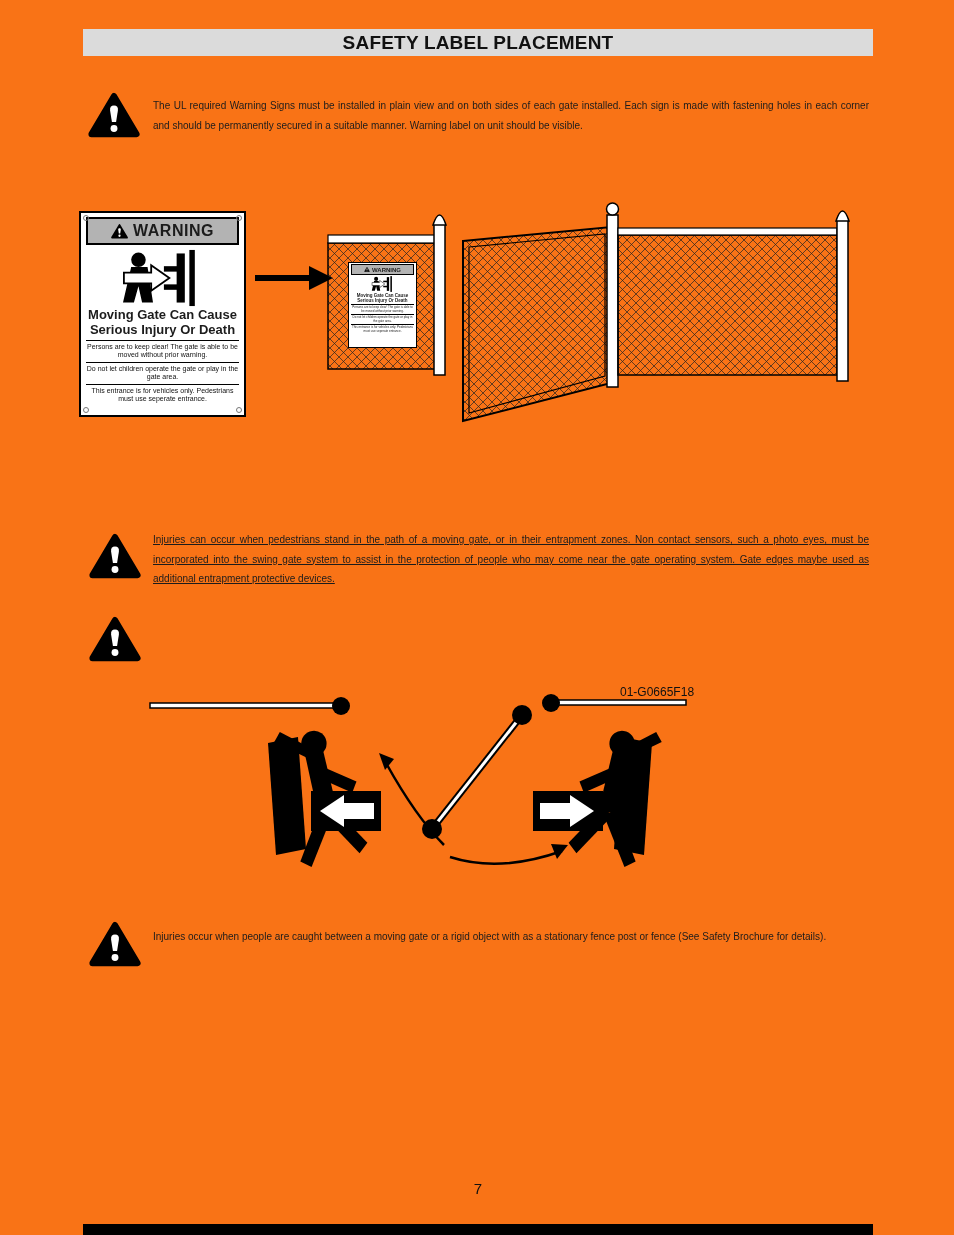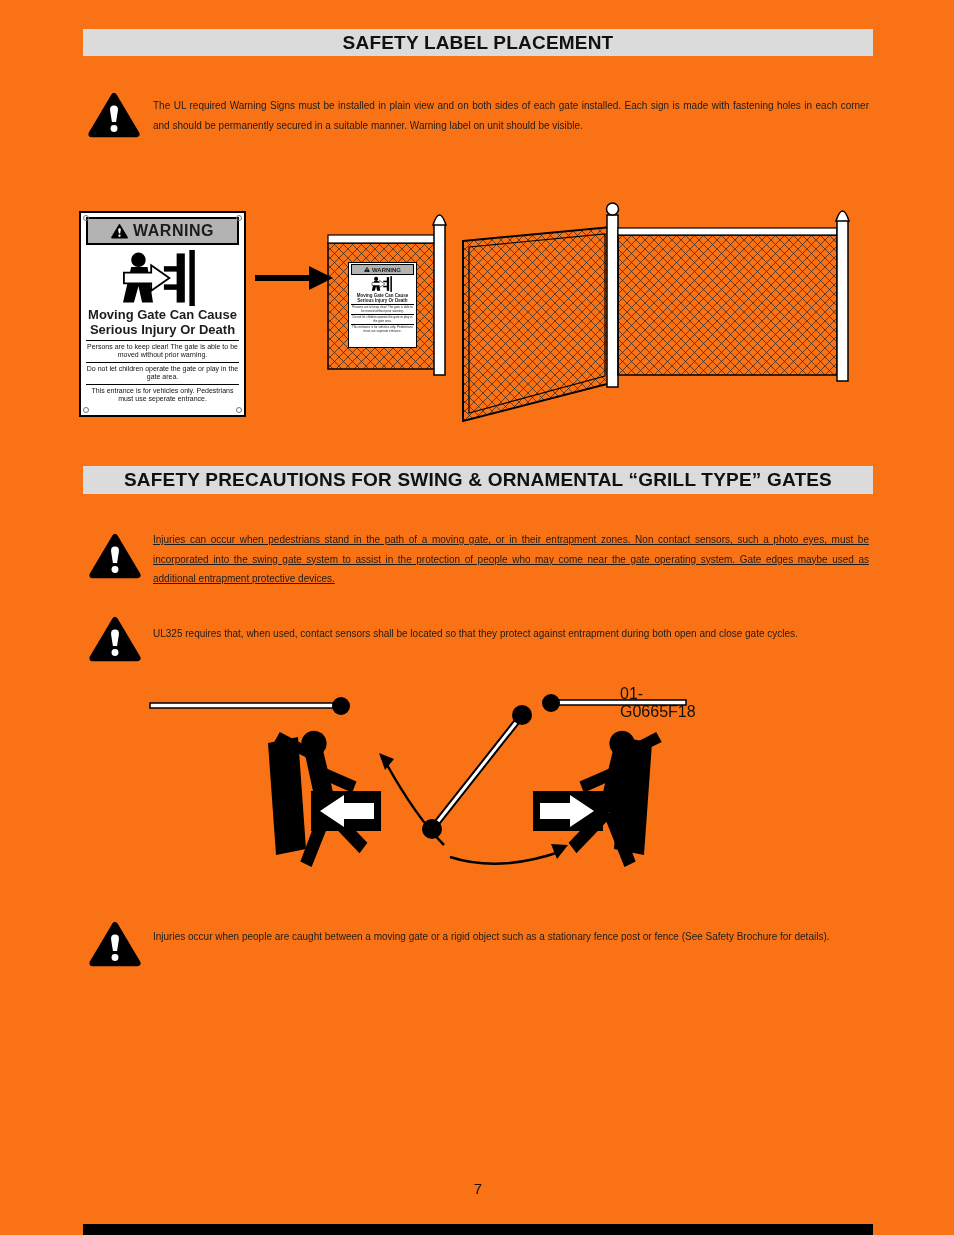--- a/index.html
+++ b/index.html
@@ -49,21 +49,21 @@
   .ml-head{border:1px solid #000;background:#b3b3b3;height:9px;display:flex;align-items:center;
            justify-content:center;gap:2px;font-weight:bold;font-size:6px;}
   .ml-tri{width:6px;height:5px;}
   .ml-picto{display:block;margin:1px auto;width:28px;height:16px;}
   .ml-sub{font-weight:bold;font-size:4.5px;line-height:5px;text-align:center;}
   .ml-rule{border-top:0.5px solid #000;margin:1px 0;height:0;}
   .ml-note{font-size:3px;line-height:3.6px;text-align:center;}
 
   
   .fig2{position:absolute;left:148px;top:683px;width:548px;height:215px;}
-  .fig2-label{position:absolute;left:472px;top:2px;font-size:16px;color:#111;}
+  .fig2-label{position:absolute;left:472px;top:2px;font-size:12px;color:#111;}
   .entrap{position:absolute;left:0;top:8px;width:545px;height:205px;}
 
   .pagenum{position:absolute;left:83px;top:1180px;width:790px;text-align:center;
            font-size:15px;color:#111;}
   .footer-rule{position:absolute;left:83px;top:1224px;width:790px;height:11px;background:#000;}
 </style>
 </head>
 <body>
 
 <svg width="0" height="0" style="position:absolute" aria-hidden="true">
@@ -165,33 +165,29 @@
       <div class="ml-sub">Serious Injury Or Death</div>
       <div class="ml-rule"></div>
       <div class="ml-note">Persons are to keep clear!  The gate is able to be moved without prior warning.</div>
       <div class="ml-rule"></div>
       <div class="ml-note">Do not let children operate the gate or play in the gate area.</div>
       <div class="ml-rule"></div>
       <div class="ml-note">This entrance is for vehicles only.  Pedestrians must use seperate entrance.</div>
     </div>
   </div>
 
-  <div class="section-bar bar2">
-    <span class="bar-title">SAFETY PRECAUTIONS FOR SWING &amp; ORNAMENTAL “GRILL TYPE” GATES</span>
-  </div>
 
   <svg class="wicon icon2" viewBox="0 0 60 53">
       <use href="#warnTri"></use>
     </svg>
   <p class="body p2">Injuries can occur when pedestrians stand in the path of a moving gate, or in their entrapment zones. Non contact sensors, such a photo eyes, must be incorporated into the swing gate system to assist in the protection of people who may come near the gate operating system.  Gate edges maybe used as additional entrapment protective devices.</p>
 
   <svg class="wicon icon3" viewBox="0 0 60 53">
       <use href="#warnTri"></use>
     </svg>
-  <p class="body p3">UL325 requires that, when used, contact sensors shall be located so that they protect against entrapment during both open and close gate cycles.</p>
 
   <div class="figure fig2">
     <div class="fig2-label">01-G0665F18</div>
     <svg class="entrap" viewBox="0 0 545 205">
       <defs>
         <g id="personFig" fill="#000">
           <circle cx="2" cy="-52" r="11"></circle>
           <path d="M-7 -43 L9 -45 L14 8 L-3 10 Z"></path>
           <path d="M-2 -38 L-32 -58 L-26 -66 L2 -46 Z"></path>
           <path d="M8 -30 L34 -14 L29 -5 L5 -20 Z"></path>
@@ -224,17 +220,17 @@
       <path d="M238,72 Q268,126 296,154" fill="none" stroke="#000" stroke-width="2.5"></path>
       <polygon points="231,62 246,68 237,79" fill="#000"></polygon>
       <path d="M302,166 Q352,182 414,160" fill="none" stroke="#000" stroke-width="2.5"></path>
       <polygon points="420,154 403,153 409,168" fill="#000"></polygon>
     </svg>
   </div>
 
   <svg class="wicon icon4" viewBox="0 0 60 53">
       <use href="#warnTri"></use>
     </svg>
-  <p class="body p4">Injuries occur when people are caught between a moving gate or a rigid object such as a stationary fence post or fence (See Safety Brochure for details).</p>
+  <p class="body p4">Injuries occur when people are caught between a moving gate or a rigid object with as a stationary fence post or fence (See Safety Brochure for details).</p>
 
   <div class="pagenum">7</div>
   <div class="footer-rule"></div>
 </div>
 
 </body></html>

